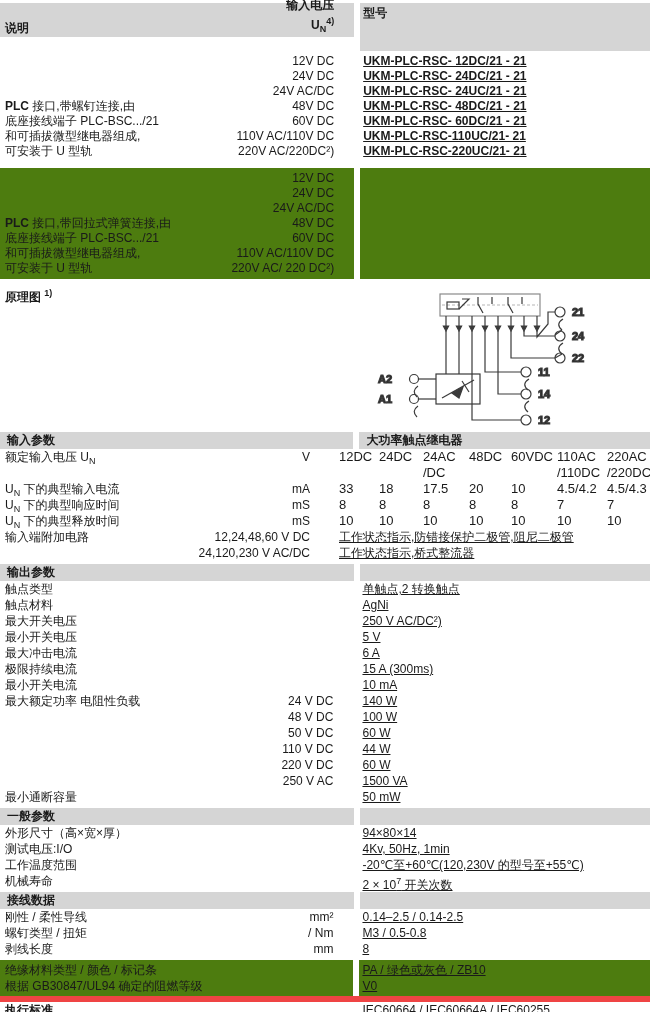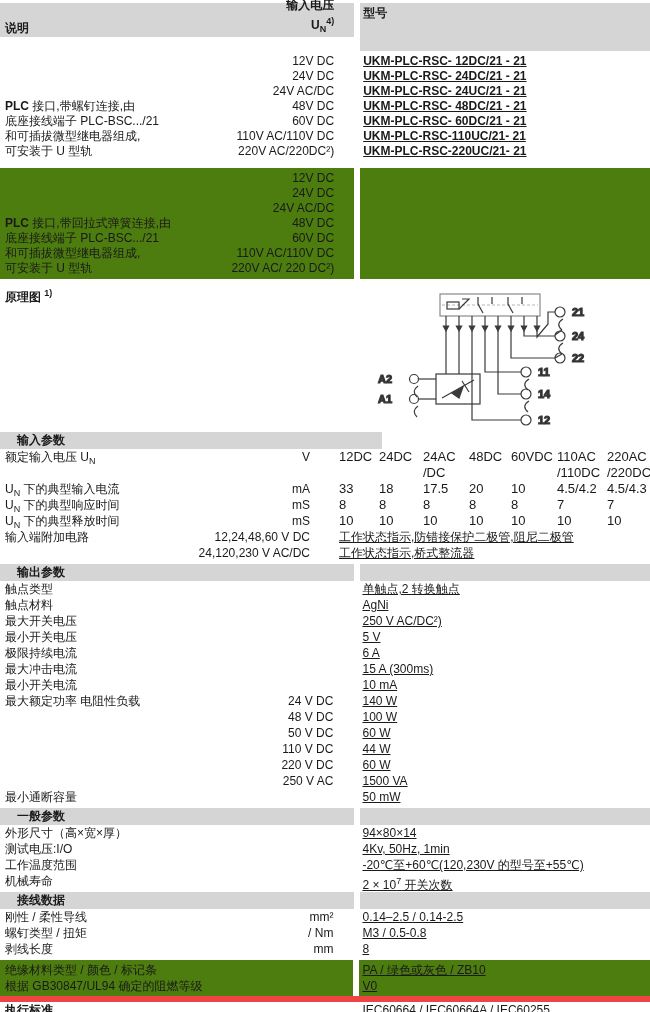--- a/index.html
+++ b/index.html
@@ -4,21 +4,21 @@
 <style>
   html,body{margin:0;padding:0;background:#fff;}
   .page{width:650px;height:1012px;background:#fff;color:#1a1a1a;
         font-family:"Liberation Sans","DejaVu Sans",sans-serif;font-size:12px;
         overflow:hidden;position:relative;}
   .cols{display:flex;}
   .lcol{width:382px;box-sizing:border-box;align-items:flex-end;}
   .gap{width:6px;flex:none;}
   .rcol{width:314px;box-sizing:border-box;}
   .band{background:#d5d5d5;font-weight:bold;height:17px;line-height:17px;
-        padding-left:17px;box-sizing:border-box;}
+        padding-left:7px;box-sizing:border-box;}
   .band.empty{padding-left:0;}
   .ln{height:16px;line-height:16px;display:flex;justify-content:space-between;
       white-space:nowrap;padding-left:5px;box-sizing:border-box;}
   .lcol .ln{padding-right:20px;}
   .rcol .ln{padding-left:3px;text-decoration:underline;}
   sub{font-size:9px;}
   sup{font-size:9px;}
   
   .hdr .lcol{background:#d5d5d5;display:flex;justify-content:space-between;
              font-weight:bold;height:34px;padding:2px 20px 0 5px;}
@@ -218,20 +218,21 @@
         <text x="202" y="94">11</text>
         <text x="202" y="116">14</text>
         <text x="202" y="142">12</text>
       </svg>
     </div>
   </div>
 
   <div class="cols">
     <div class="lcol band">输入参数</div>
     <div class="gap"></div>
+    <div class="rcol band">大功率触点继电器</div>
   </div>
   <div class="cols">
     <div class="lcol">
       <div class="ln">
           <span><span>额定输入电压 U</span><sub>N</sub><span></span></span>
           <span>V</span>
         </div>
       <div class="ln"></div>
       <div class="ln">
           <span><span>U</span><sub>N</sub><span> 下的典型输入电流</span></span>
@@ -327,25 +328,25 @@
         </div>
       <div class="ln">
           <span>最大开关电压</span>
           <span></span>
         </div>
       <div class="ln">
           <span>最小开关电压</span>
           <span></span>
         </div>
       <div class="ln">
+          <span>最大冲击电流</span>
+          <span></span>
+        </div>
+      <div class="ln">
           <span>极限持续电流</span>
-          <span></span>
-        </div>
-      <div class="ln">
-          <span>最大冲击电流</span>
           <span></span>
         </div>
       <div class="ln">
           <span>最小开关电流</span>
           <span></span>
         </div>
       <div class="ln">
           <span>最大额定功率  电阻性负载</span>
           <span>24 V DC</span>
         </div>

